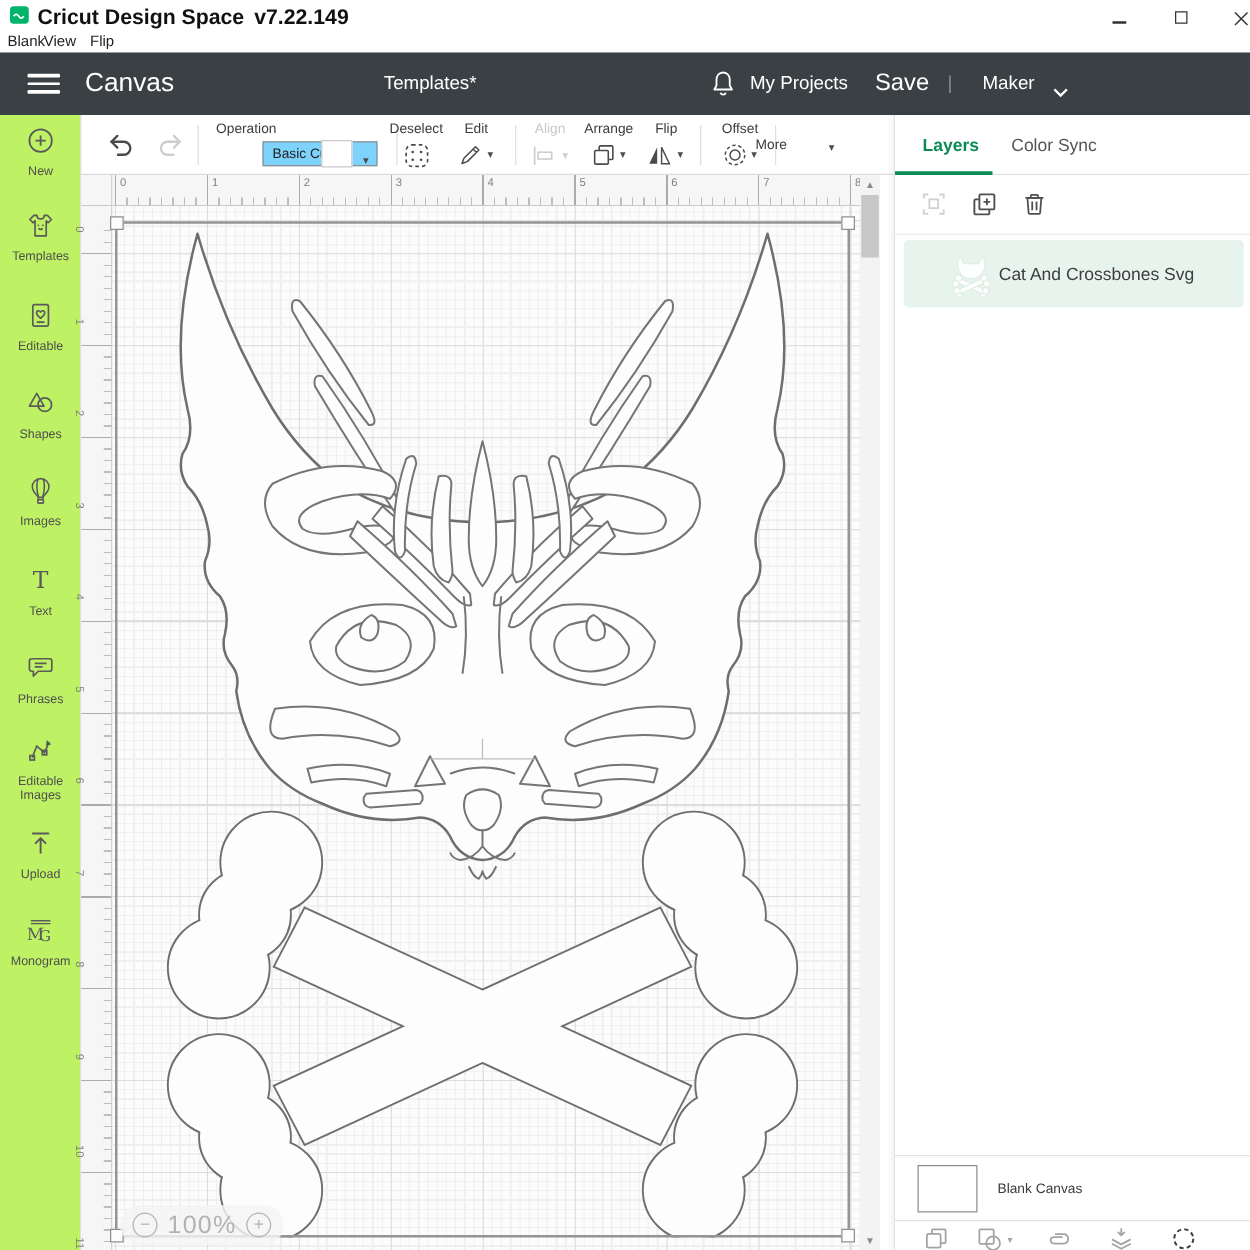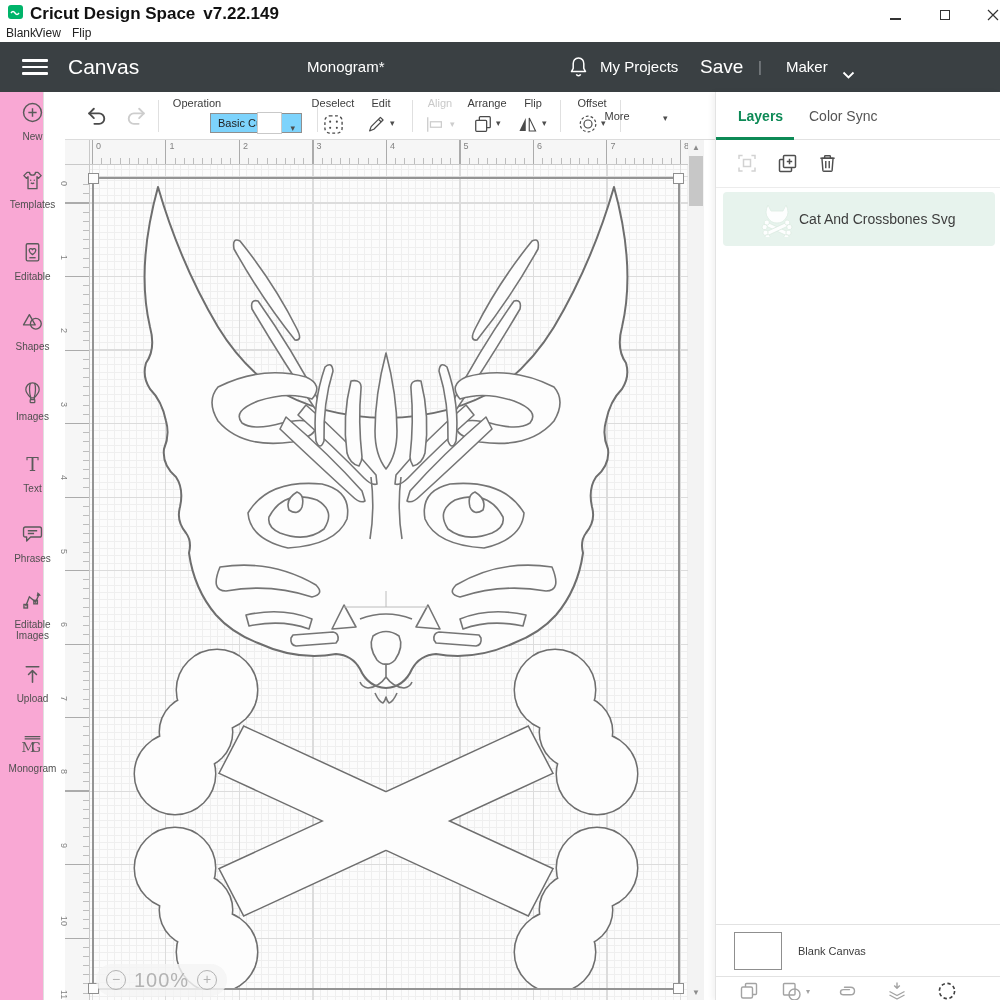--- a/index.html
+++ b/index.html
@@ -45,21 +45,21 @@
   .tb-icon { position:absolute; cursor:pointer; }
   .caret { font-size:9px; color:#4d4d4d; position:absolute; }
   .caret.gray { color:#cdcdcd; }
   #op-dropdown { position:absolute; left:105px; top:21px; width:92px; height:20px; border:1px solid #8f8f8f;
                  background:#7dd3fc; font-size:11px; color:#222; line-height:18px; padding-left:7px; cursor:pointer;margin-left:40px; }
   #op-dropdown .caret { right:6px; top:5px; }
   #op-swatch { position:absolute; left:192px; top:20px; width:25px; height:22px; background:#fff;
                border:1px solid #c9c9c9; cursor:pointer; }
 
   
-  #sidebar { left:0; top:92px; width:44px; height:908px; background:#f9a8d4; border-right:1px solid #e0e0e0; }
+  #sidebar { left:0; top:92px; width:65px; height:908px; background:#bef264; border-right:1px solid #e0e0e0; }
   .sb-item { position:absolute; left:0; width:65px; text-align:center; cursor:pointer; }
   .sb-item .lbl { font-size:10px; color:#4f4f4f; margin-top:2px; line-height:11px; }
   #ruler-corner { left:65px; top:140px; width:25px; height:25px; background:#f6f6f6;
                   border-right:1px solid #c9c9c9; border-bottom:1px solid #c9c9c9; }
   #hruler { left:90px; top:140px; width:598px; height:25px; background:#f6f6f6; border-bottom:1px solid #c9c9c9;
     background-image:
       repeating-linear-gradient(90deg,#ababab 0 1px,transparent 1px 73.5px),
       repeating-linear-gradient(90deg,#bdbdbd 0 1px,transparent 1px 9.1875px);
     background-size:100% 100%,100% 7px;
     background-position:2px 0,2px 18px;
@@ -145,21 +145,21 @@
     <span class="menu-item" style="left:72px">Flip</span>
   </div>
 
   <div class="abs" id="header">
     <div class="abs" id="hamburger">
         <div></div>
         <div></div>
         <div></div>
       </div>
     <span class="abs" id="hdr-canvas">Canvas</span>
-    <span class="abs" id="hdr-title">Monogram*</span>
+    <span class="abs" id="hdr-title">Templates*</span>
     <span class="abs" id="bell">
       <svg width="21" height="23" viewBox="0 0 21 23">
           <path d="M10.5 2 C6.9 2 5.2 4.9 5.2 7.8 V12.3 L3.5 15.6 H17.5 L15.8 12.3 V7.8 C15.8 4.9 14.1 2 10.5 2 Z" fill="none" stroke="#fff" stroke-width="1.5" stroke-linejoin="round"></path>
           <path d="M8.4 18.2 a2.2 2.2 0 0 0 4.2 0" fill="none" stroke="#fff" stroke-width="1.5"></path>
         </svg>
     </span>
     <span class="abs" id="hdr-myprojects">My Projects</span>
     <span class="abs" id="hdr-save">Save</span>
     <span class="abs" id="hdr-pipe">|</span>
     <span class="abs" id="hdr-maker">Maker</span>

